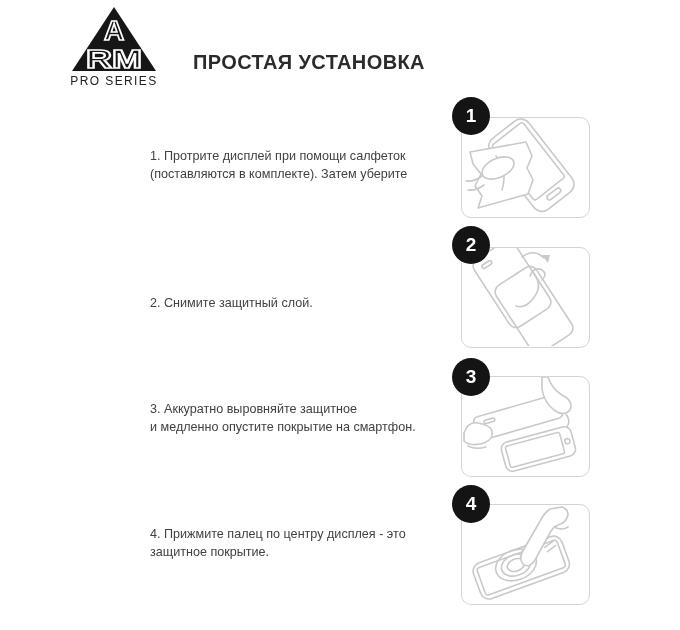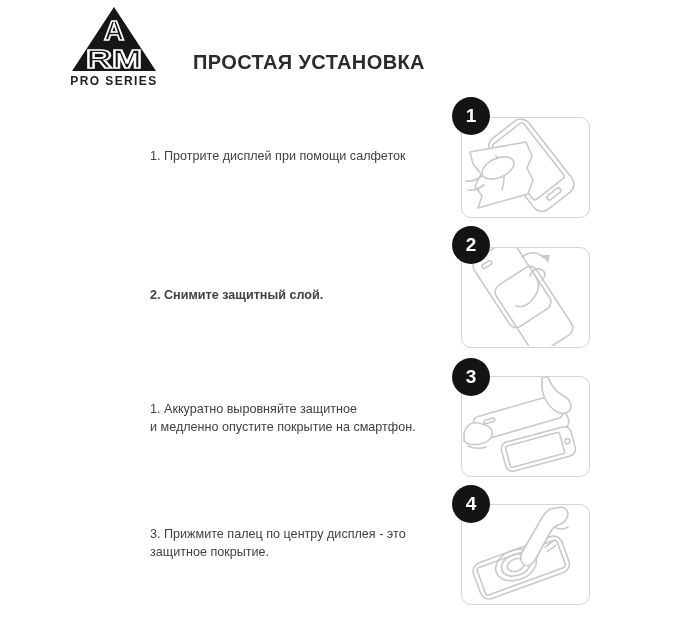--- a/index.html
+++ b/index.html
@@ -4,28 +4,28 @@
 <style>
   html,body{margin:0;padding:0;background:#fff;}
   .canvas{position:relative;width:680px;height:630px;background:#fff;overflow:hidden;
           font-family:"Liberation Sans",sans-serif;}
   
   .logo{position:absolute;left:68px;top:6px;width:92px;text-align:center;}
   .logo svg{display:block;margin:0 auto;}
   .logo-tri{fill:#161616;}
   .logo-letter{font-family:"Liberation Sans",sans-serif;font-weight:bold;fill:none;
                stroke:#fff;stroke-width:1.7;text-anchor:middle;}
-  .series{margin-top:2px;font-size:12px;font-weight:bold;letter-spacing:1.4px;color:#222;}
+  .series{margin-top:2px;font-size:12px;font-weight:normal;letter-spacing:1.4px;color:#222;}
   
   .title{position:absolute;left:177px;top:35px;margin:16px;font-size:20px;font-weight:bold;
          letter-spacing:.4px;color:#2b2b2b;}
   
   .step-text{position:absolute;left:150px;width:320px;font-size:12.6px;line-height:17.5px;
              color:#414141;}
-  .t1{top:148px;} .t2{top:287px;font-weight:bold;} .t3{top:401px;} .t4{top:526px;}
+  .t1{top:148px;} .t2{top:295px;} .t3{top:401px;} .t4{top:526px;}
   
   .illus-box{position:absolute;left:461px;width:129px;height:101px;box-sizing:border-box;
              border:1.5px solid #d4d4d4;border-radius:10px;background:#fff;}
   .b1{top:117px;} .b2{top:247px;} .b3{top:376px;} .b4{top:504px;}
   .illus-box svg{position:absolute;left:0;top:0;}
   
   .badge{position:absolute;left:452px;width:38px;height:38px;border-radius:50%;
          background:#141414;color:#fff;display:flex;align-items:center;justify-content:center;
          font-size:19px;font-weight:bold;}
   .n1{top:97px;} .n2{top:226px;} .n3{top:358px;} .n4{top:485px;}
@@ -46,20 +46,21 @@
       <text class="logo-letter" x="43" y="34" font-size="28">A</text>
       <text class="logo-letter" x="43" y="62" font-size="25" textLength="56" lengthAdjust="spacingAndGlyphs">RM</text>
     </svg>
     <div class="series">PRO SERIES</div>
   </div>
 
   <h1 class="title">ПРОСТАЯ УСТАНОВКА</h1>
 
   <div class="step-text t1">
     <div>1. Протрите дисплей при помощи салфеток</div>
+    <div>(поставляются в комплекте). Затем уберите</div>
   </div>
   <div class="illus-box b1">
     <svg class="art" width="126" height="98" viewBox="0 0 126 98">
       <g transform="rotate(-38 70 48)">
         <rect x="46" y="2" width="48" height="90" rx="10"></rect>
         <rect x="50.5" y="7" width="39" height="70" rx="3"></rect>
         <rect x="62" y="81" width="16" height="5" rx="2.5"></rect>
       </g>
       <path class="wh" d="M8,34 L64,24 L70,38 L65,50 L71,62 L66,76 L16,90 L20,78 L13,68 L19,56 L11,46 Z"></path>
       <path d="M34,38 Q46,52 40,72"></path>
@@ -84,21 +85,21 @@
       </g>
       <path d="M72,26 Q82,38 70,52 Q62,61 54,58"></path>
       <path d="M68,28 q4,-10 12,-6 q6,4 0,10"></path>
       <path d="M60,9 q12,-9 22,1"></path>
       <path class="fillgray" d="M80,7 l8,0 -2,8 z"></path>
     </svg>
   </div>
   <div class="badge n2">2</div>
 
   <div class="step-text t3">
-    <div>1. Аккуратно выровняйте защитное</div>
+    <div>3. Аккуратно выровняйте защитное</div>
     <div>и медленно опустите покрытие на смартфон.</div>
   </div>
   <div class="illus-box b3">
     <svg class="art" width="126" height="98" viewBox="0 0 126 98">
       <g transform="rotate(-15 80 70)">
         <rect x="40" y="56" width="72" height="30" rx="7"></rect>
         <rect x="44.5" y="60" width="56" height="22" rx="2"></rect>
         <circle cx="106" cy="71" r="2.6"></circle>
       </g>
       <g transform="rotate(-16 58 40)">
@@ -107,21 +108,21 @@
       </g>
       <path class="wh" d="M2,56 Q6,44 16,46 Q28,48 30,54 Q32,62 22,66 Q8,70 2,64 Z"></path>
       <path d="M6,69 Q14,73 24,70"></path>
       <path class="wh" d="M86,0 Q90,12 100,18 Q112,24 108,33 Q102,40 92,33 Q82,25 80,12 L80,0 Z"></path>
       <path d="M104,37 q5,7 1,13"></path>
     </svg>
   </div>
   <div class="badge n3">3</div>
 
   <div class="step-text t4">
-    <div>3. Прижмите палец по центру дисплея - это</div>
+    <div>4. Прижмите палец по центру дисплея - это</div>
     <div>защитное покрытие.</div>
   </div>
   <div class="illus-box b4">
     <svg class="art" width="126" height="98" viewBox="0 0 126 98">
       <g transform="rotate(-20 58 62)">
         <rect x="12" y="44" width="94" height="38" rx="9"></rect>
         <rect x="16.5" y="48.5" width="85" height="29" rx="3"></rect>
         <path d="M88,52 l10,-3"></path>
         <path d="M89,57 l10,-3"></path>
       </g>

